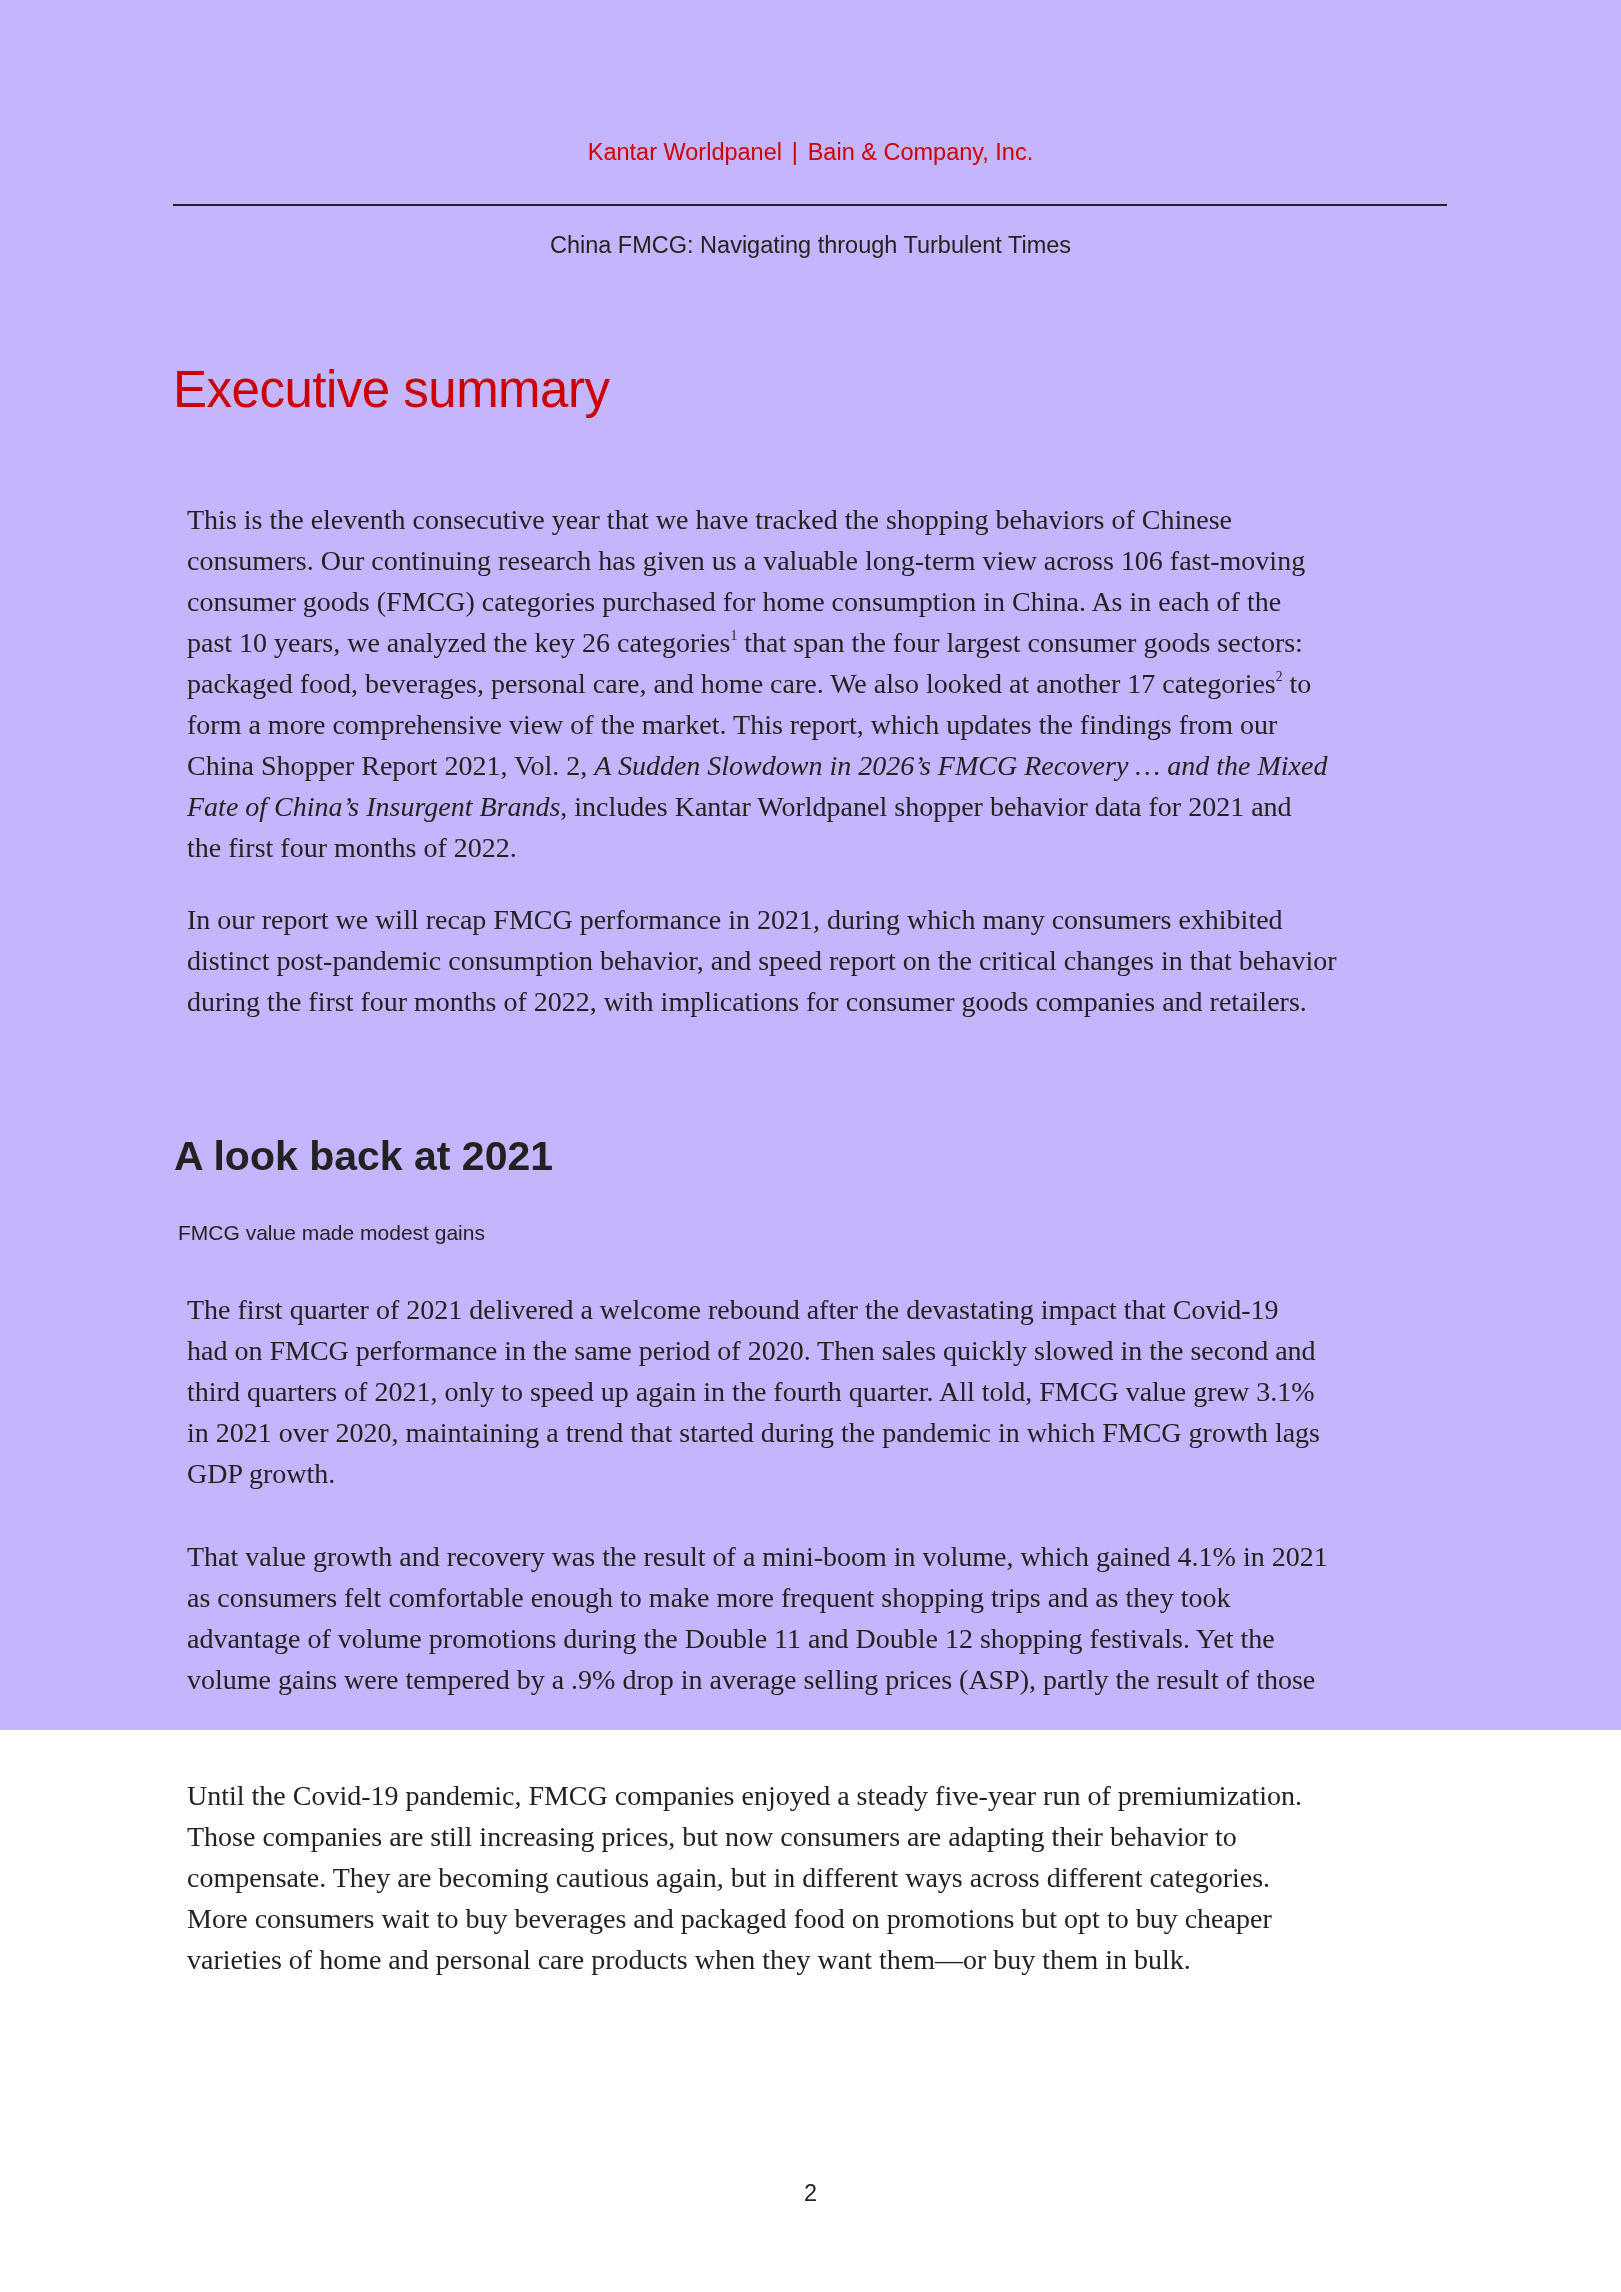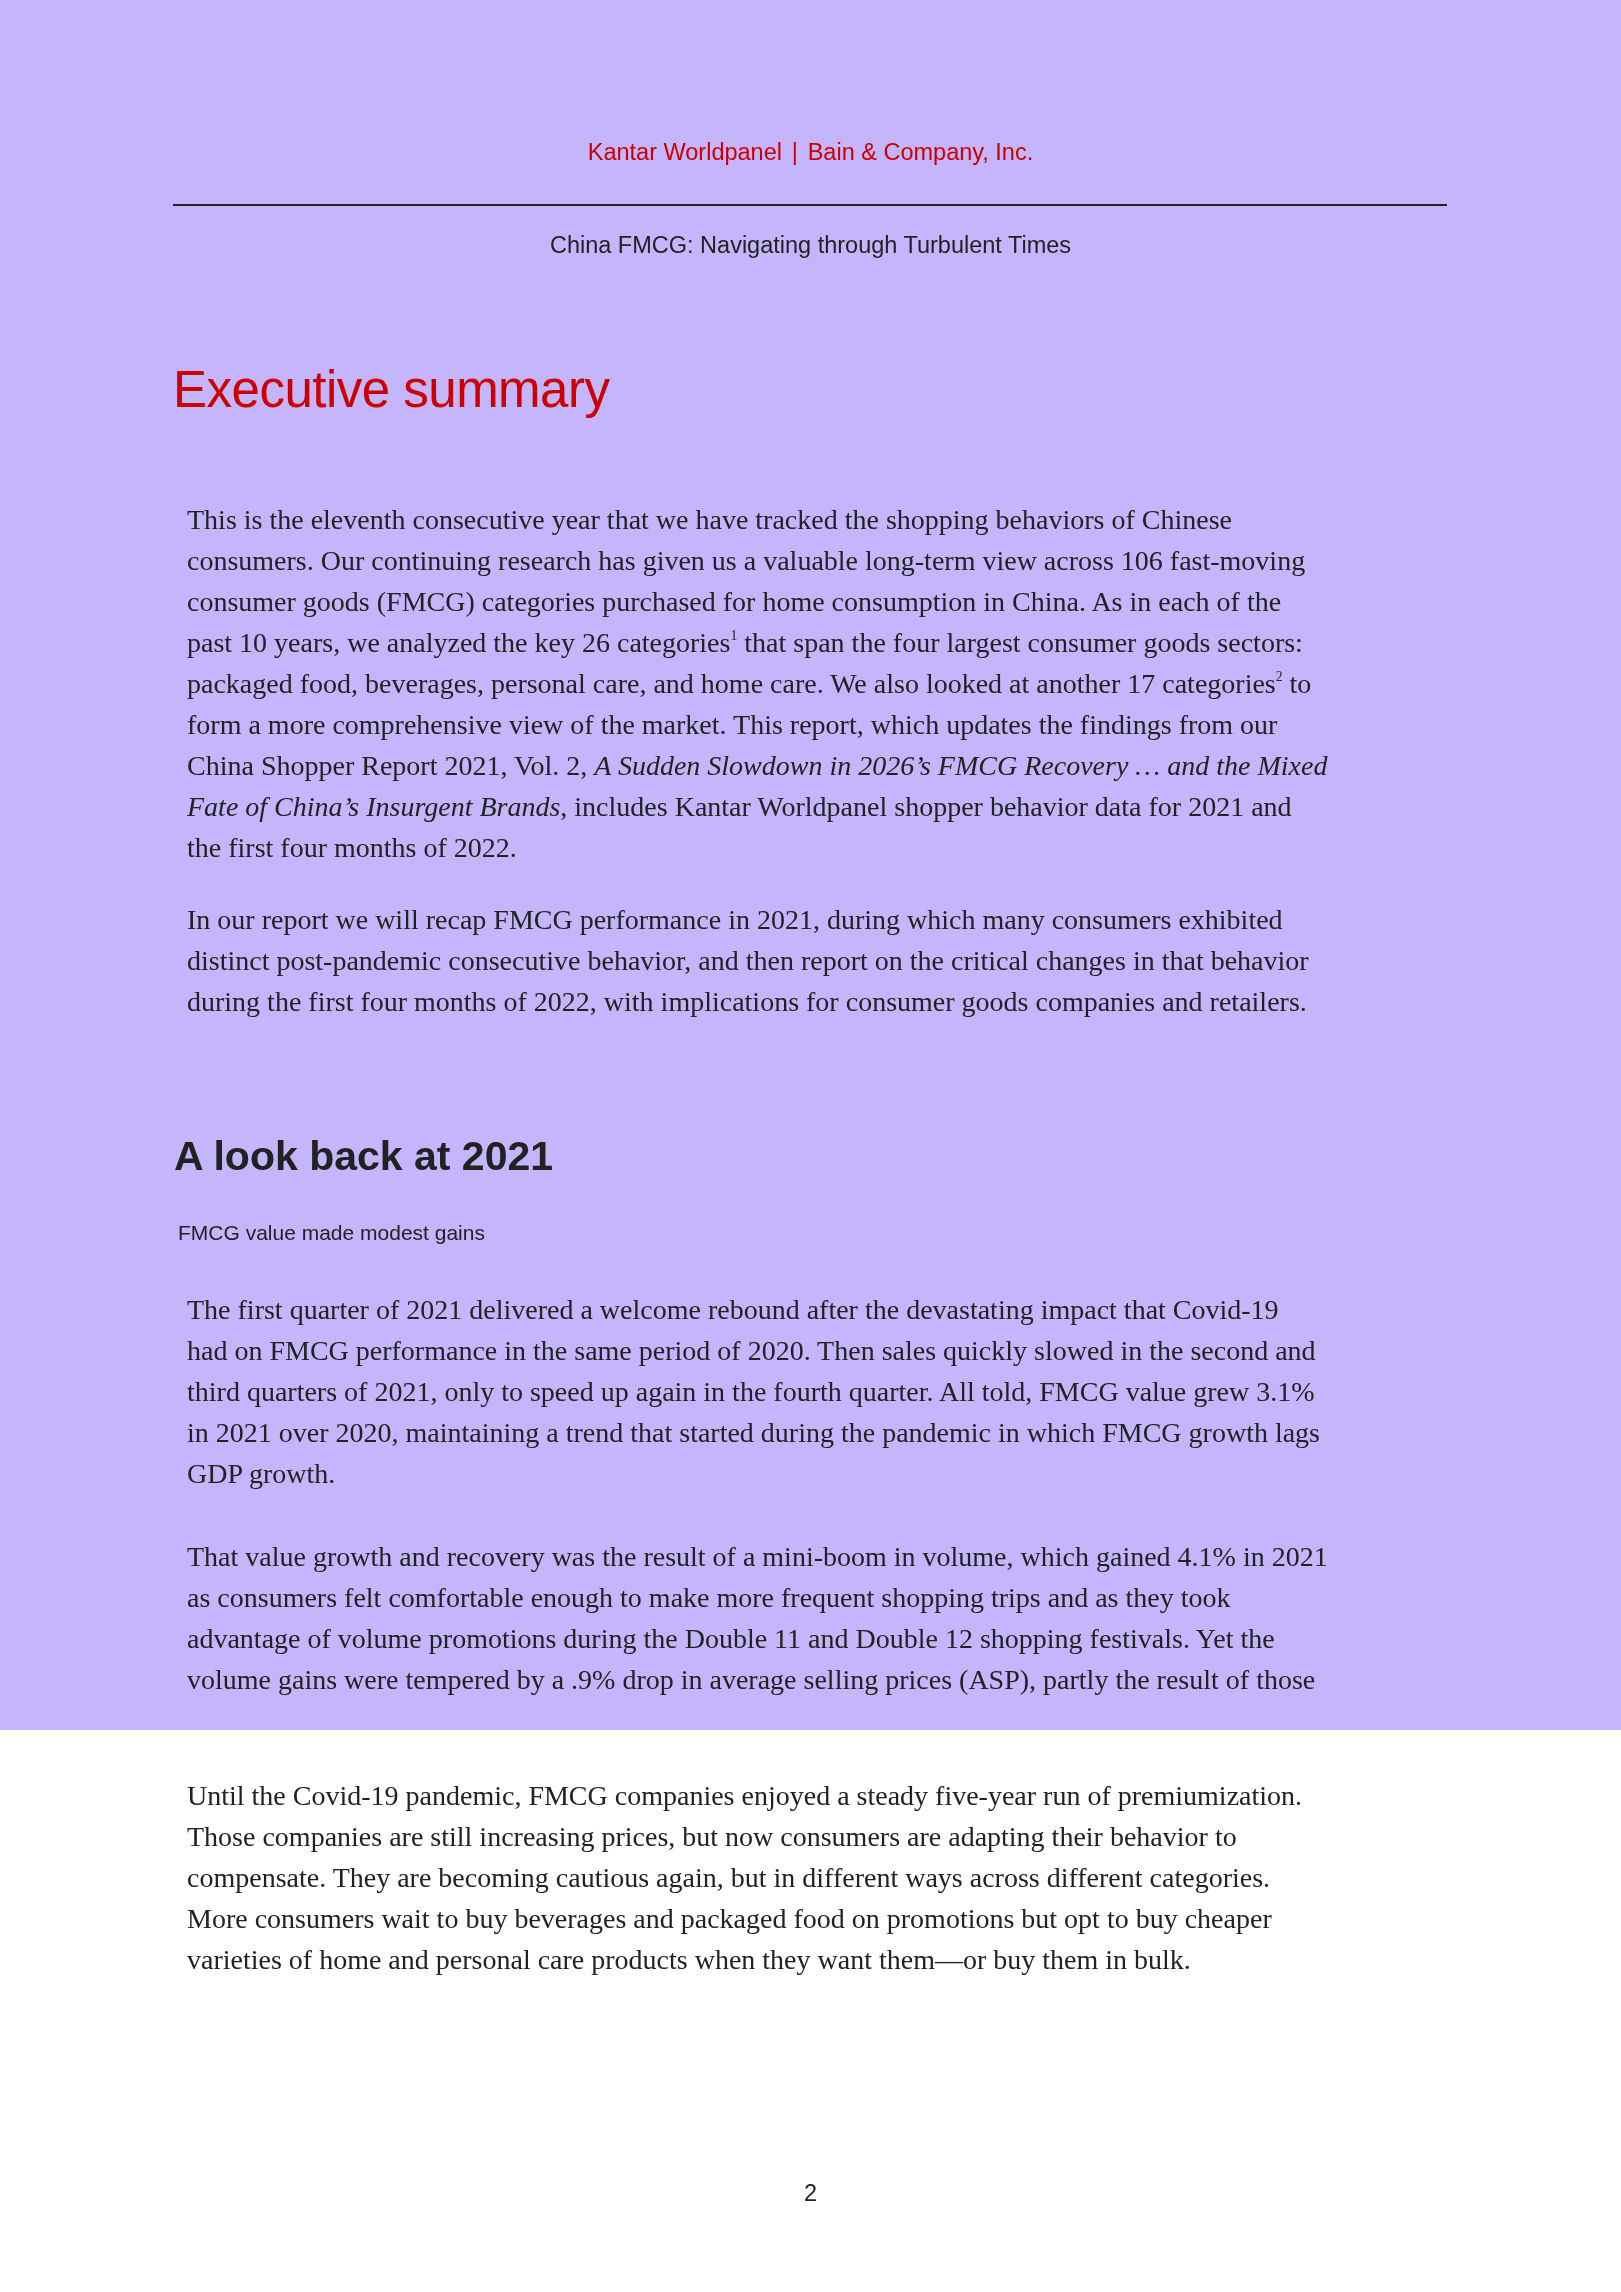--- a/index.html
+++ b/index.html
@@ -68,21 +68,21 @@
     <span class="line"><span>past 10 years, we analyzed the key 26 categories</span><sup>1</sup><span> that span the four largest consumer goods sectors:</span></span>
     <span class="line"><span>packaged food, beverages, personal care, and home care. We also looked at another 17 categories</span><sup>2</sup><span> to</span></span>
     <span class="line">form a more comprehensive view of the market. This report, which updates the findings from our</span>
     <span class="line"><span>China Shopper Report 2021, Vol. 2, </span><em>A Sudden Slowdown in 2026’s FMCG Recovery … and the Mixed</em></span>
     <span class="line"><em>Fate of China’s Insurgent Brands</em><span>, includes Kantar Worldpanel shopper behavior data for 2021 and</span></span>
     <span class="line">the first four months of 2022.</span>
   </p>
 
   <p class="para" style="top:891px;">
     <span class="line">In our report we will recap FMCG performance in 2021, during which many consumers exhibited</span>
-    <span class="line">distinct post-pandemic consecutive behavior, and then report on the critical changes in that behavior</span>
+    <span class="line">distinct post-pandemic consumption behavior, and speed report on the critical changes in that behavior</span>
     <span class="line">during the first four months of 2022, with implications for consumer goods companies and retailers.</span>
   </p>
 
   <h2 class="h2">A look back at 2021</h2>
 
   <h3 class="h3">FMCG value made modest gains</h3>
 
   <p class="para" style="top:1281px;">
     <span class="line">The first quarter of 2021 delivered a welcome rebound after the devastating impact that Covid-19</span>
     <span class="line">had on FMCG performance in the same period of 2020. Then sales quickly slowed in the second and</span>

